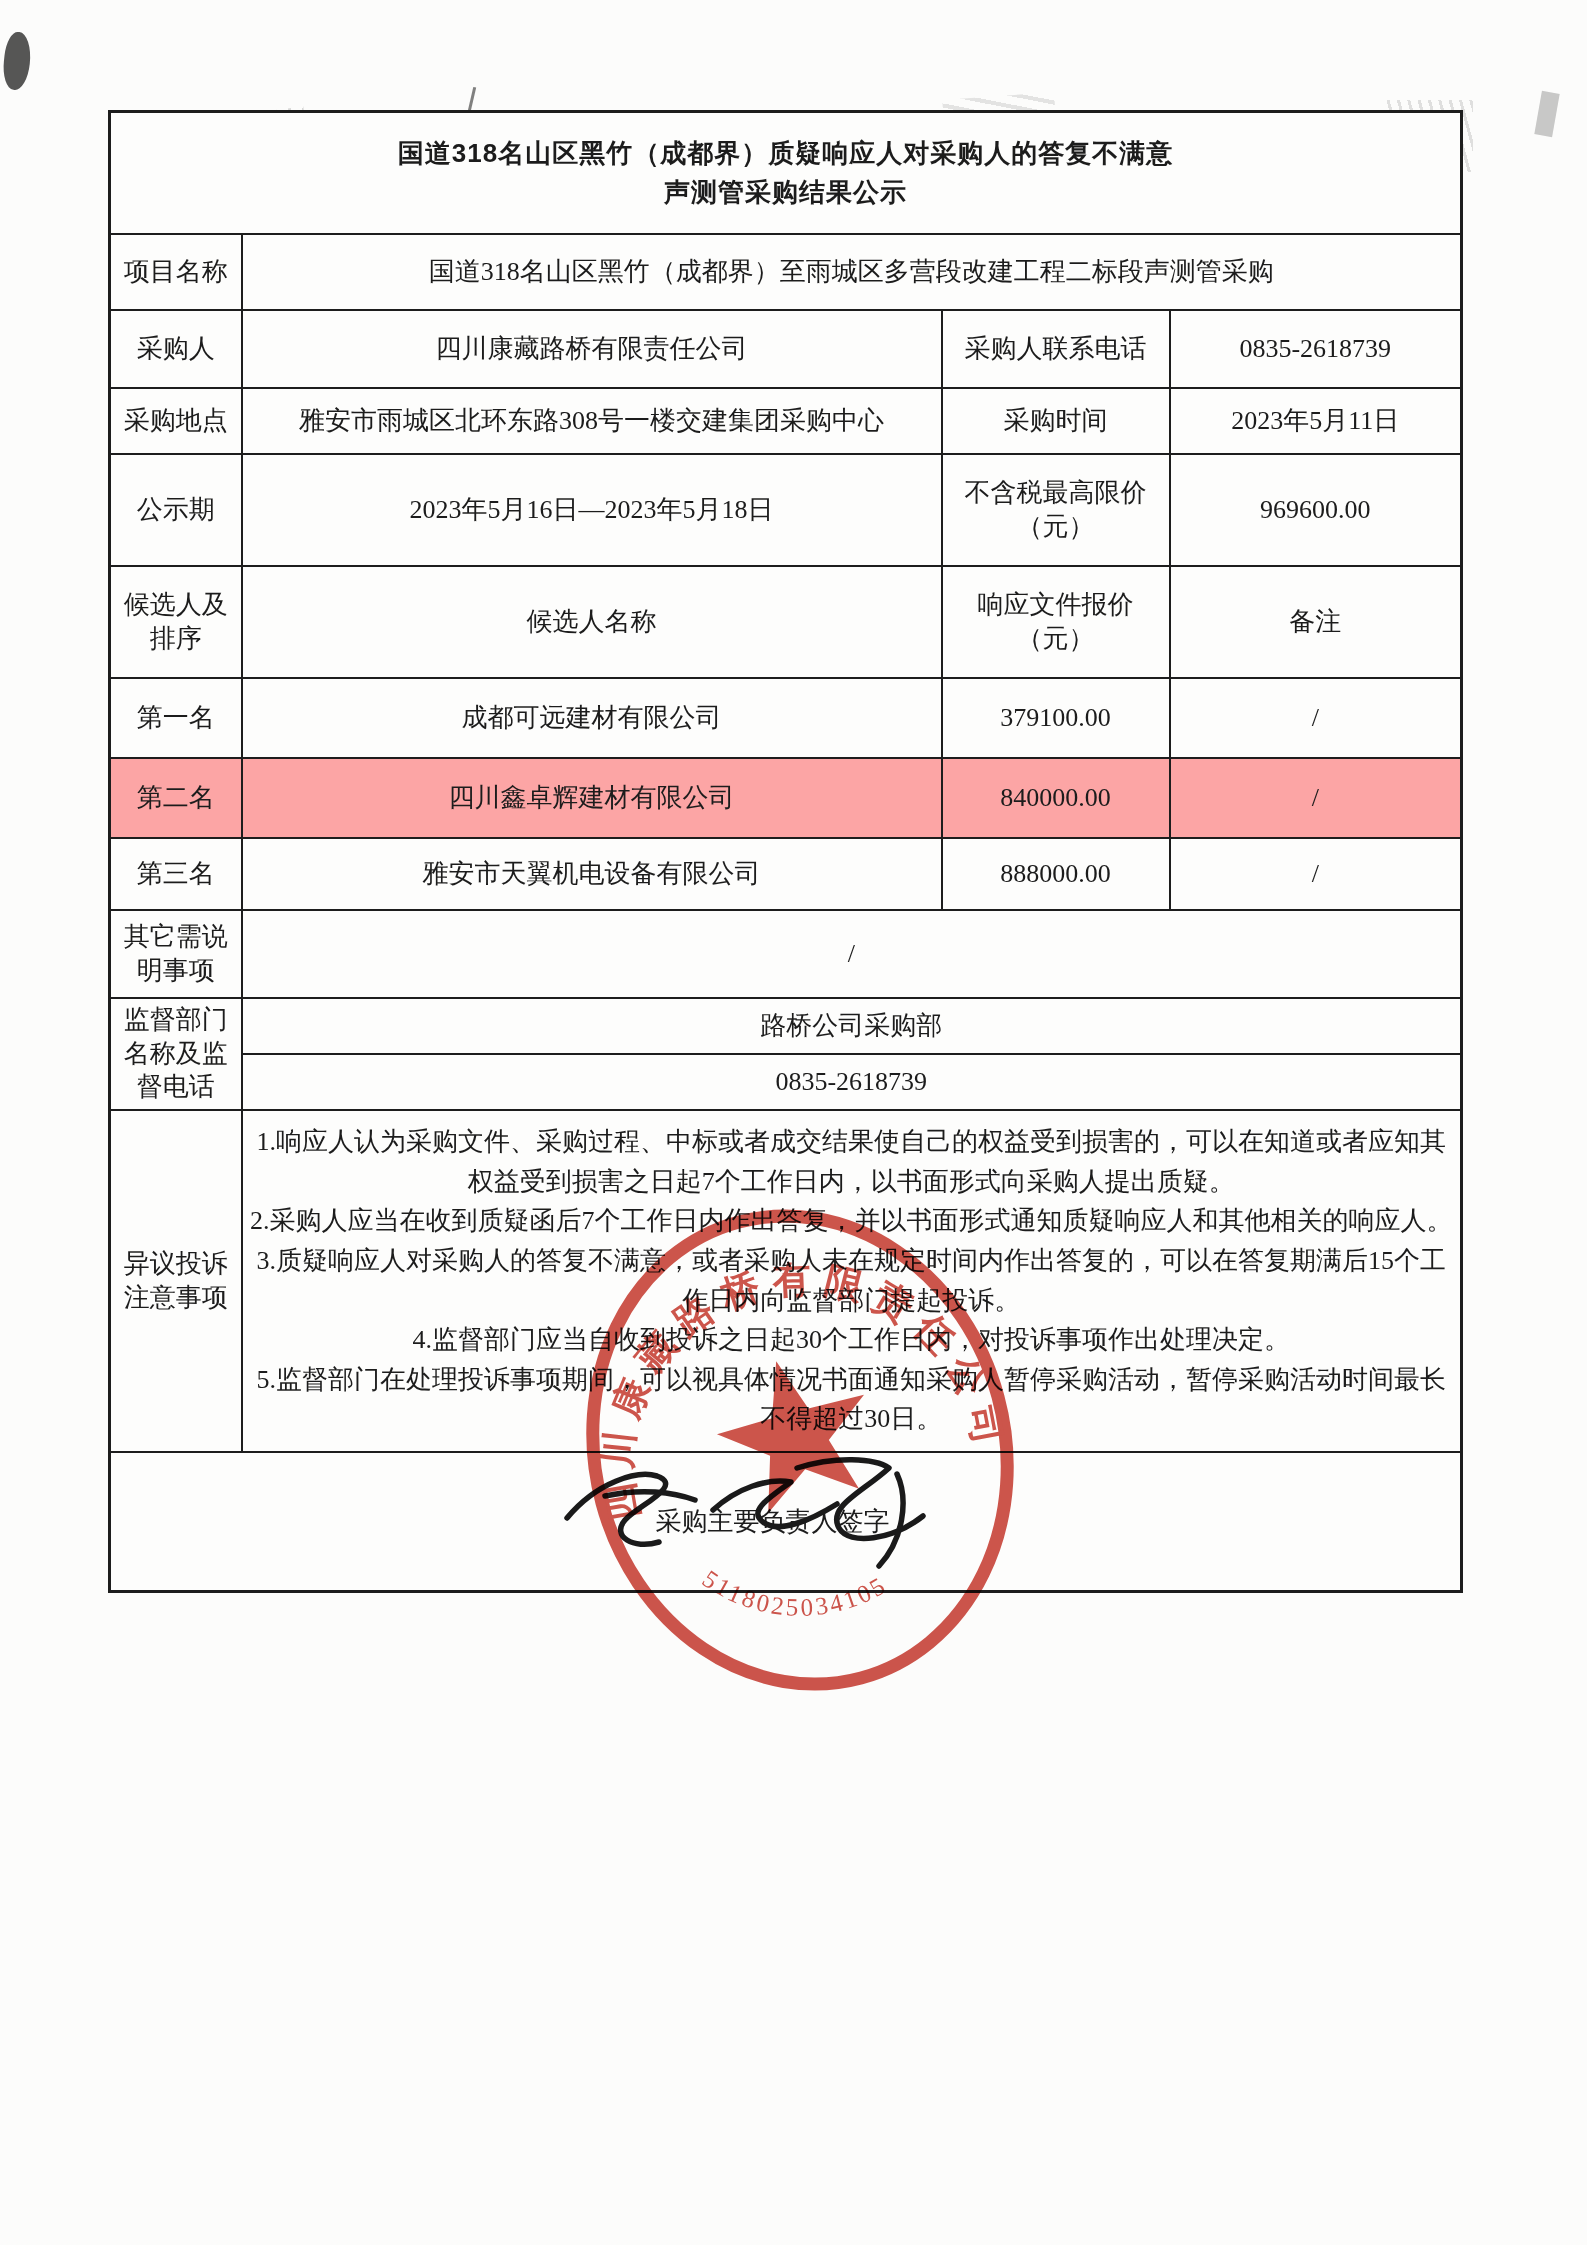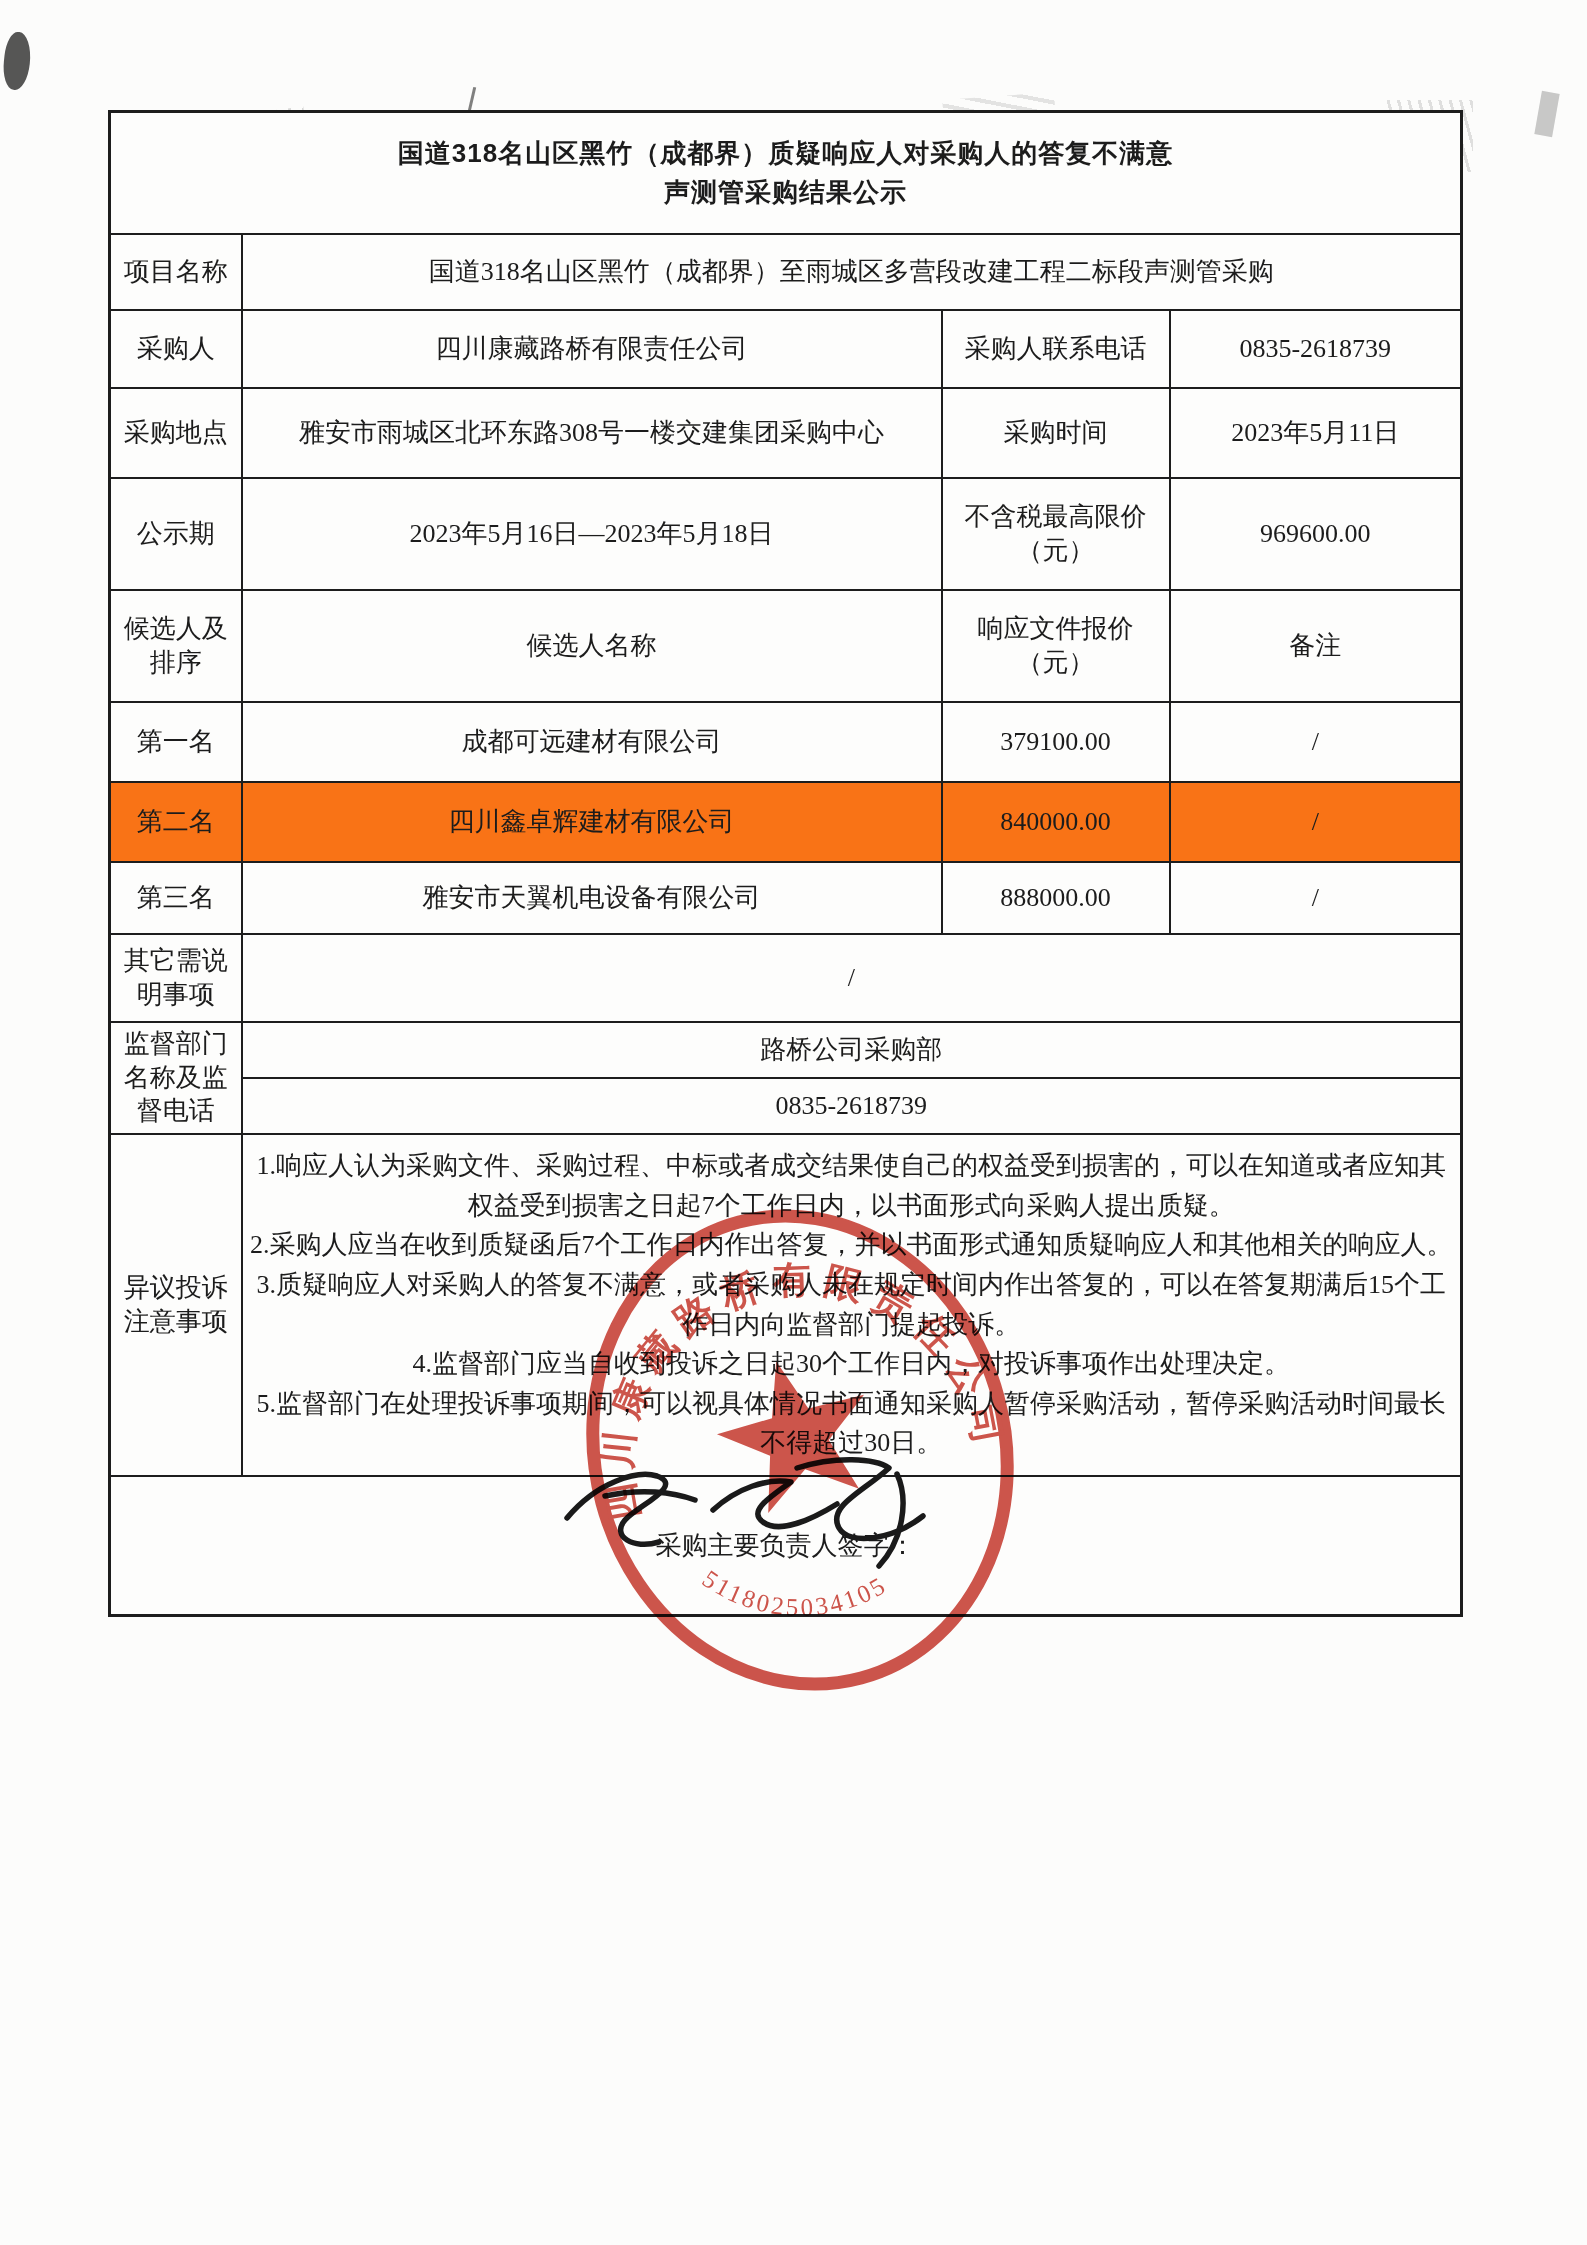--- a/index.html
+++ b/index.html
@@ -21,21 +21,21 @@
     border:2px solid #1d1d1d;
     text-align:center;vertical-align:middle;
     font-size:26px;padding:4px 6px;overflow:hidden;
   }
   td.title-cell{
     font-family:"Liberation Sans","DejaVu Sans",sans-serif;
     font-weight:700;font-size:35px;line-height:1.5;letter-spacing:1px;
     padding:8px 4px;
   }
   .wrap2{white-space:pre-line;line-height:1.3;}
-  tr.shaded td{background:#f97316;}
+  tr.shaded td{background:#fca5a5;}
   td.notice-cell{
     text-align:left;padding:12px 14px 10px 12px;
     font-size:26.5px;line-height:1.52;border-radius:27px;
   }
   td.sig-cell{
     text-align:left;padding-left:14px;font-size:29px;
   }
   .slash{font-size:28px;}
   
   svg.stamp{
@@ -90,21 +90,21 @@
       <td colspan="3">国道318名山区黑竹（成都界）至雨城区多营段改建工程二标段声测管采购</td>
     </tr>
 
     <tr style="height:78px">
       <td>采购人</td>
       <td>四川康藏路桥有限责任公司</td>
       <td>采购人联系电话</td>
       <td>0835-2618739</td>
     </tr>
 
-    <tr style="height:90px">
+    <tr style="height:66px">
       <td>采购地点</td>
       <td>雅安市雨城区北环东路308号一楼交建集团采购中心</td>
       <td>采购时间</td>
       <td>2023年5月11日</td>
     </tr>
 
     <tr style="height:112px">
       <td>公示期</td>
       <td>2023年5月16日—2023年5月18日</td>
       <td class="wrap2">不含税最高限价

